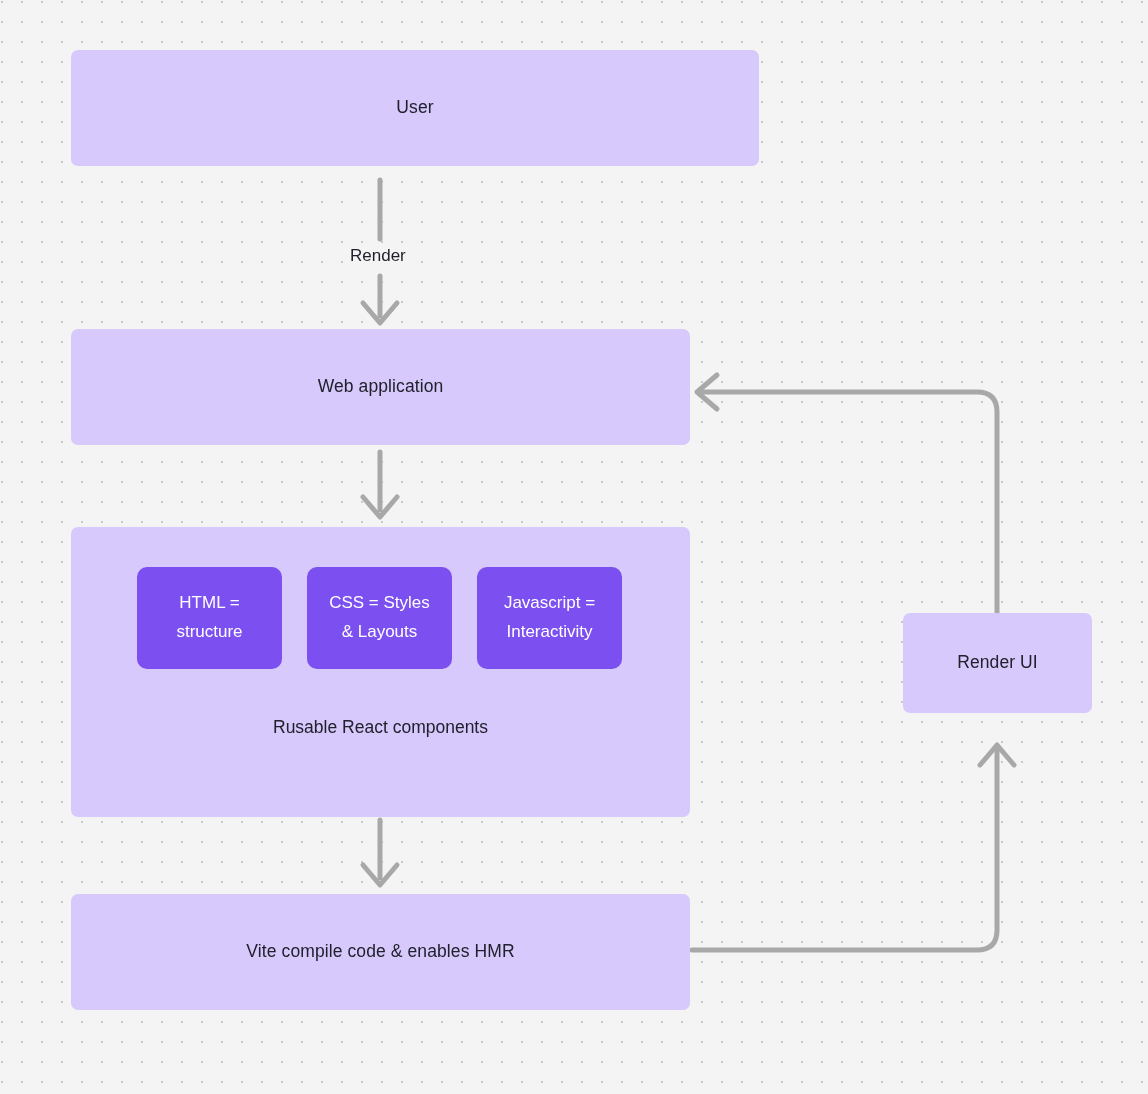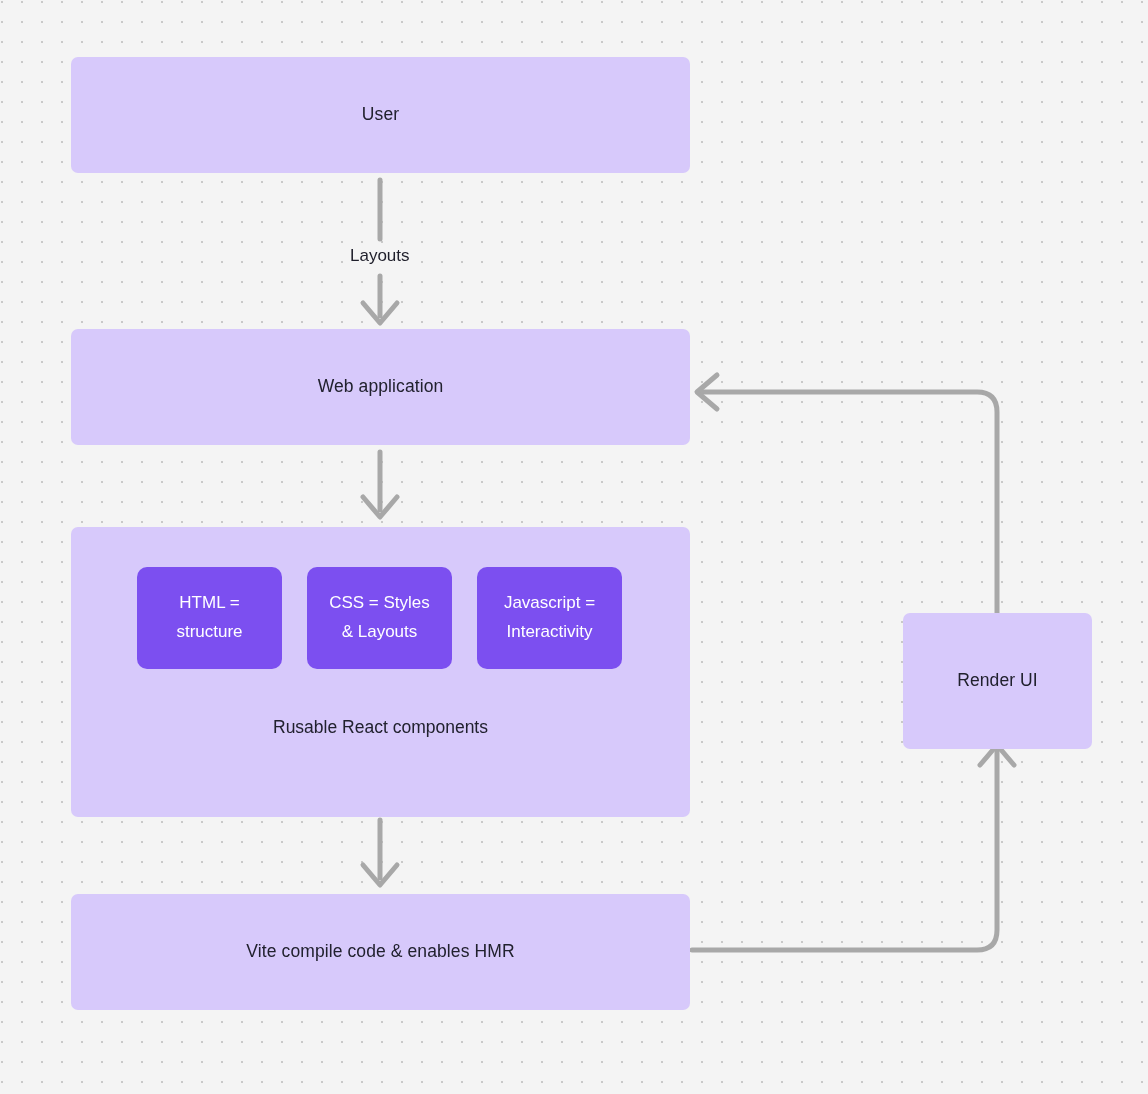--- a/index.html
+++ b/index.html
@@ -32,26 +32,26 @@
   .node-label {
     color: #21212e;
     font-size: 17.5px;
     font-family: "Liberation Sans", sans-serif;
     line-height: 1.35;
     text-align: center;
     letter-spacing: 0.1px;
   }
 
   
-  #node-user       { left: 71px;  top: 57px;  width: 619px; height: 116px; }
+  #node-user       { left: 71px;  top: 50px;  width: 688px; height: 116px; }
   #node-webapp     { left: 71px;  top: 329px; width: 619px; height: 116px; }
   #node-components { left: 71px;  top: 527px; width: 619px; height: 290px;
                      display: block; }
   #node-vite       { left: 71px;  top: 894px; width: 619px; height: 116px; }
-  #node-render     { left: 903px; top: 613px; width: 189px; height: 136px; }
+  #node-render     { left: 903px; top: 613px; width: 189px; height: 100px; }
 
   
   .chip-row {
     position: absolute;
     left: 66px;
     top: 40px;
     display: flex;
     gap: 25px;
   }
   .chip {
@@ -131,21 +131,21 @@
       <path d="M 692 950 L 977 950 Q 997 950 997 930 L 997 748" fill="none" stroke="#a8a8a8" stroke-width="5" stroke-linecap="round" stroke-linejoin="round"></path>
       <polyline points="980,765 997,745 1014,765" fill="none" stroke="#a8a8a8" stroke-width="5" stroke-linecap="round" stroke-linejoin="round"></polyline>
     </g>
 
     <g>
       <path d="M 997 613 L 997 412 Q 997 392 977 392 L 700 392" fill="none" stroke="#a8a8a8" stroke-width="5" stroke-linecap="round" stroke-linejoin="round"></path>
       <polyline points="717,375 697,392 717,409" fill="none" stroke="#a8a8a8" stroke-width="5" stroke-linecap="round" stroke-linejoin="round"></polyline>
     </g>
   </svg>
 
-  <div class="edge-label" id="label-prompt">Layouts</div>
+  <div class="edge-label" id="label-prompt">Render</div>
 
   <div class="node" id="node-user">
     <span class="node-label">User</span>
   </div>
 
   <div class="node" id="node-webapp">
     <span class="node-label">Web application</span>
   </div>
 
   <div class="node" id="node-components">

